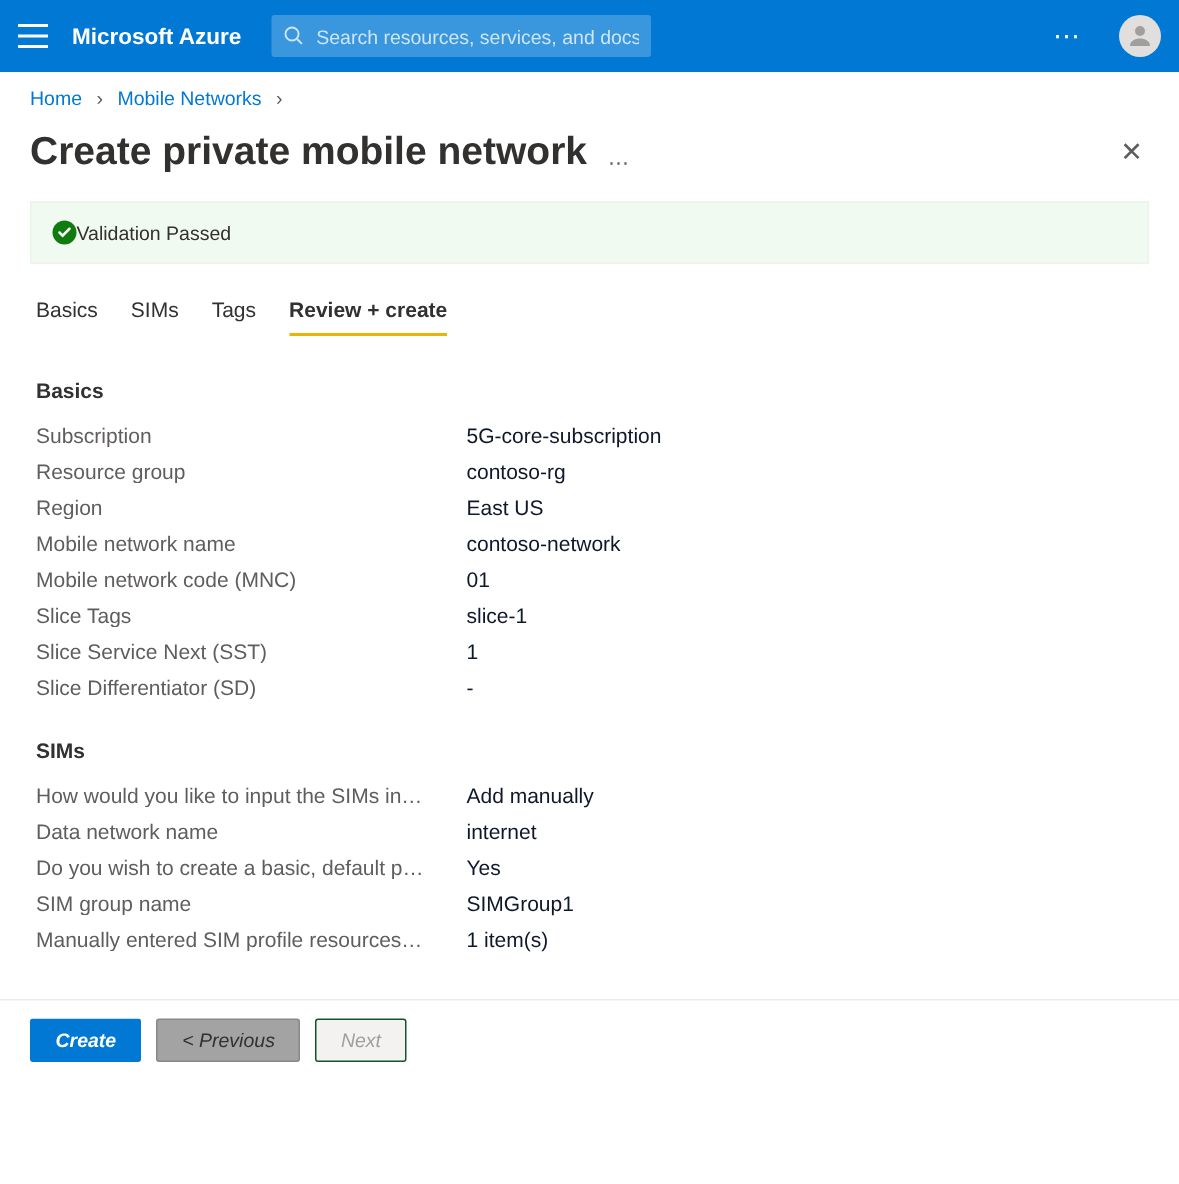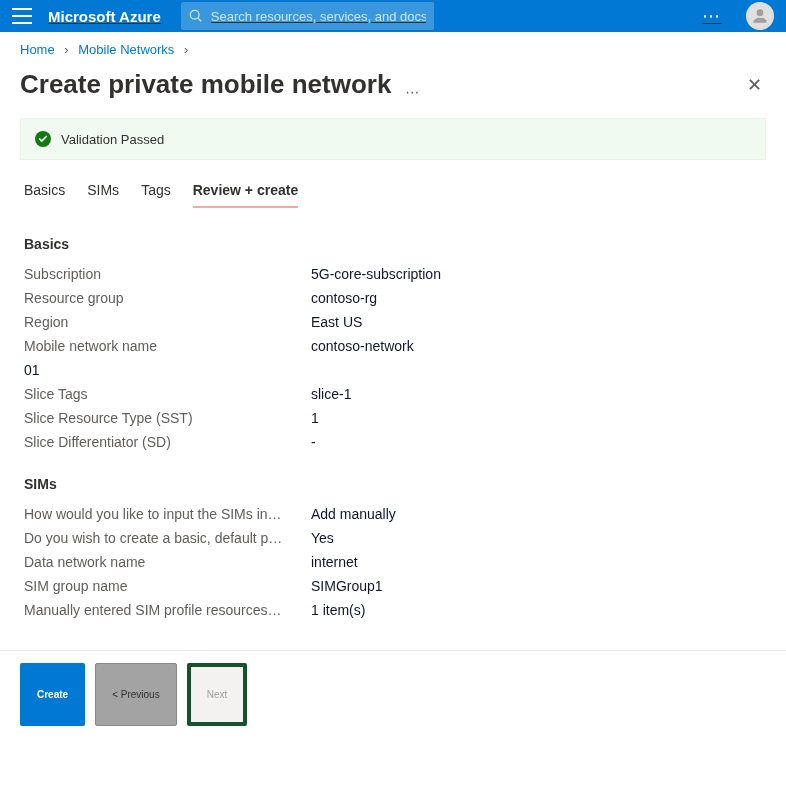--- a/index.html
+++ b/index.html
@@ -1,19 +1,19 @@
 <!DOCTYPE html>
 <html><head>
 <meta charset="utf-8">
 <style>
   * { box-sizing: border-box; margin: 0; padding: 0; }
   body { font-family: "Segoe UI", -apple-system, sans-serif; font-size: 13px; color: #323130; background: #fff; width: 786px; }
   
   
-  .top-header { background: #0078d4; height: 32px; display: flex; align-items: center; padding: 0 12px; gap: 12px; text-decoration: underline; }
+  .top-header { background: #0078d4; height: 48px; display: flex; align-items: center; padding: 0 12px; gap: 12px; }
   .hamburger { width: 20px; height: 16px; display: flex; flex-direction: column; justify-content: space-between; cursor: pointer; }
   .hamburger span { height: 2px; background: #fff; display: block; }
   .brand { color: #fff; font-weight: 600; font-size: 15px; margin-left: 4px; }
   .search-box { flex: 1; max-width: 380px; height: 28px; background: #3a96dd; border-radius: 2px; display: flex; align-items: center; padding: 0 8px; margin-left: 8px; }
   .search-box svg { width: 14px; height: 14px; flex-shrink: 0; }
   .search-box input { background: transparent; border: none; outline: none; color: #fff; font-size: 13px; margin-left: 8px; width: 100%; }
   .search-box input::placeholder { color: #cde6f7; }
   .header-spacer { flex: 1; }
   .header-more { color: #fff; font-size: 18px; letter-spacing: 2px; cursor: pointer; padding: 0 6px; }
   .avatar { width: 28px; height: 28px; border-radius: 50%; background: #e1dfdd; display: flex; align-items: center; justify-content: center; margin-left: 6px; }
@@ -25,44 +25,44 @@
   .breadcrumb .sep { color: #605e5c; margin: 0 6px; }
   
   
   .page-title-row { display: flex; align-items: flex-end; padding: 8px 20px 14px; }
   .page-title { font-size: 26px; font-weight: 600; color: #323130; }
   .title-more { margin-left: 14px; color: #605e5c; font-size: 14px; letter-spacing: 1px; }
   .title-spacer { flex: 1; }
   .close-x { font-size: 18px; color: #605e5c; cursor: pointer; padding: 4px; }
   
   
-  .validation-banner { margin: 4px 20px 0; background: #f1faf1; border: 1px solid #e8f5e8; padding: 12px 14px; display: flex; align-items: center; gap: 10px; }
+  .validation-banner { margin: 4px 20px 0; background: #f1faf1; border: 1px solid #e8f5e8; padding: 12px 14px; display: flex; align-items: center; }
   .check-circle { width: 16px; height: 16px; border-radius: 50%; background: #107c10; display: flex; align-items: center; justify-content: center; flex-shrink: 0; }
   .check-circle svg { width: 10px; height: 10px; }
   .validation-text { font-size: 13px; color: #323130; }
   
   
   .tabs { display: flex; gap: 22px; padding: 22px 24px 0; border-bottom: none; }
   .tab { font-size: 14px; color: #323130; padding-bottom: 8px; cursor: pointer; }
-  .tab.active { font-weight: 600; border-bottom: 2px solid #fca5a5; color: #323130; }
+  .tab.active { font-weight: 600; border-bottom: 2px solid #eab308; color: #323130; }
   
   
   .content { padding: 18px 24px 10px; }
   .section-title { font-weight: 600; font-size: 14px; margin-top: 22px; margin-bottom: 10px; color: #323130; }
   .section-title:first-child { margin-top: 10px; }
   .kv-row { display: flex; padding: 4px 0; font-size: 14px; gap: 12px; }
   .kv-label { width: 275px; color: #605e5c; white-space: nowrap; overflow: hidden; text-overflow: ellipsis; }
   .kv-value { color: #0f172a; }
   
   
   .footer { border-top: 1px solid #edebe9; padding: 12px 20px; display: flex; gap: 10px; margin-top: 18px; }
-  .btn { font-size: 10px; padding: 22px 16px; border-radius: 2px; cursor: pointer; border: 1px solid transparent; font-family: inherit; }
+  .btn { font-size: 13px; padding: 6px 16px; border-radius: 2px; cursor: pointer; border: 1px solid transparent; font-family: inherit; font-style: italic; }
   .btn-primary { background: #0078d4; color: #fff; font-weight: 600; }
   .btn-secondary { background: #a3a3a3; color: #323130; border: 1px solid #8a8886; }
-  .btn-disabled { background: #f3f2f1; color: #a19f9d; border: 4px solid #14532d; cursor: default; }
+  .btn-disabled { background: #f3f2f1; color: #a19f9d; border: 1px solid #14532d; cursor: default; }
 </style>
 </head>
 <body>
 
 <div class="top-header">
   <div class="hamburger">
     <span></span>
       <span></span>
       <span></span>
   </div>
@@ -127,49 +127,50 @@
       </div>
       <div class="kv-row">
         <div class="kv-label">Region</div>
         <div class="kv-value">East US</div>
       </div>
       <div class="kv-row">
         <div class="kv-label">Mobile network name</div>
         <div class="kv-value">contoso-network</div>
       </div>
       <div class="kv-row">
+        <div class="kv-label">Mobile network code (MNC)</div>
         <div class="kv-value">01</div>
       </div>
       <div class="kv-row">
         <div class="kv-label">Slice Tags</div>
         <div class="kv-value">slice-1</div>
       </div>
       <div class="kv-row">
-        <div class="kv-label">Slice Resource Type (SST)</div>
+        <div class="kv-label">Slice Service Next (SST)</div>
         <div class="kv-value">1</div>
       </div>
       <div class="kv-row">
         <div class="kv-label">Slice Differentiator (SD)</div>
         <div class="kv-value">-</div>
       </div>
     </div>
 
   <div class="section-title">SIMs</div>
   <div id="sims-rows">
       <div class="kv-row">
         <div class="kv-label">How would you like to input the SIMs in…</div>
         <div class="kv-value">Add manually</div>
       </div>
       <div class="kv-row">
+        <div class="kv-label">Data network name</div>
+        <div class="kv-value">internet</div>
+      </div>
+      <div class="kv-row">
         <div class="kv-label">Do you wish to create a basic, default p…</div>
         <div class="kv-value">Yes</div>
-      </div>
-      <div class="kv-row">
-        <div class="kv-label">Data network name</div>
-        <div class="kv-value">internet</div>
       </div>
       <div class="kv-row">
         <div class="kv-label">SIM group name</div>
         <div class="kv-value">SIMGroup1</div>
       </div>
       <div class="kv-row">
         <div class="kv-label">Manually entered SIM profile resources…</div>
         <div class="kv-value">1 item(s)</div>
       </div>
     </div>

